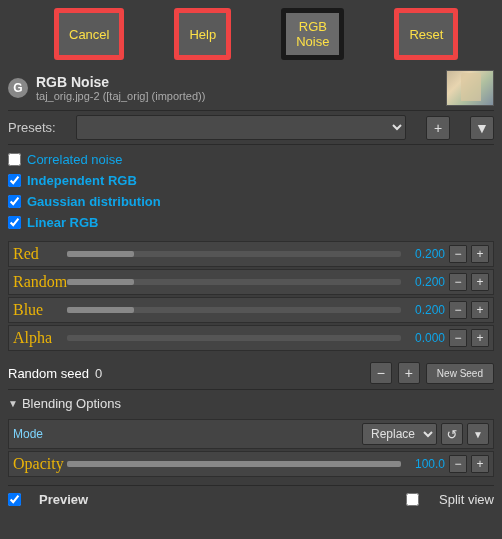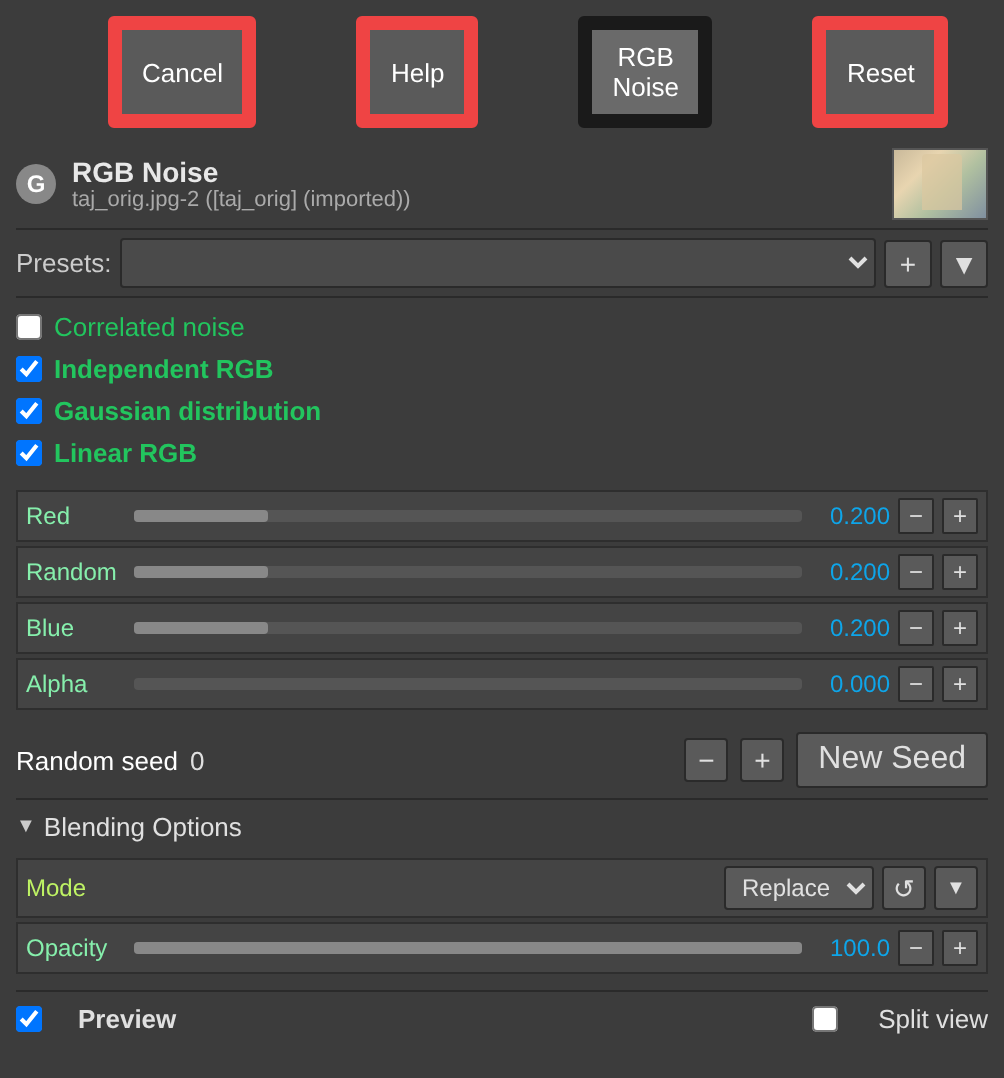--- a/index.html
+++ b/index.html
@@ -17,23 +17,23 @@
     .toolbar {
       display: flex;
       gap: 4px;
       padding: 8px 8px 6px 8px;
       background: #3c3c3c;
     }
     .toolbar button {
       flex: 1;
       padding: 6px 10px;
       background: #5a5a5a;
-      border: 7px solid #ef4444;
+      border: 5px solid #ef4444;
       border-radius: 3px;
-      color: #ffffff;
+      color: #fde047;
       font-size: 13px;
       cursor: pointer;
       margin-left: 46px;
     }
     .toolbar button.active {
       background: #6a6a6a;
       border-color: #1a1a1a;
     }
     .toolbar button.ok-btn {
       background: #5a5a5a;
@@ -80,21 +80,21 @@
       width: 20px; height: 28px;
       background: rgba(220,200,160,0.7);
       border-radius: 2px 2px 0 0;
     }
 
     
     .presets-row {
       display: flex;
       align-items: center;
       padding: 4px 8px;
-      gap: 4px;
+      gap: 20px;
     }
     .presets-label { color: #ccc; }
     .presets-select {
       flex: 1;
       background: #4a4a4a;
       border: 1px solid #2a2a2a;
       color: #e0e0e0;
       padding: 3px 6px;
       font-size: 13px;
       border-radius: 2px;
@@ -125,42 +125,43 @@
       gap: 6px;
       padding: 3px 0;
     }
     .checkbox-row input[type="checkbox"] {
       width: 13px;
       height: 13px;
       cursor: pointer;
     }
     .checkbox-row label {
       cursor: pointer;
-      color: #22c55e;
+      color: #0ea5e9;
     }
     .checkbox-row label.bold { font-weight: bold; }
 
     
     .sliders-section {
       background: #3c3c3c;
       padding: 4px 8px;
     }
     .slider-row {
       display: flex;
       align-items: center;
       gap: 4px;
       margin-bottom: 2px;
       background: #444;
       border: 1px solid #2e2e2e;
       padding: 3px 4px;
     }
     .slider-label {
       width: 50px;
-      color: #86efac;
-      font-size: 12px;
+      color: #eab308;
+      font-size: 16px;
+      font-family: Liberation Serif, serif;
     }
     .slider-track {
       flex: 1;
       height: 6px;
       background: #555;
       border-radius: 2px;
       position: relative;
     }
     .slider-fill {
       height: 100%;
@@ -211,21 +212,21 @@
       font-size: 14px;
       border-radius: 2px;
     }
     .new-seed-btn {
       background: #5a5a5a;
       border: 1px solid #2a2a2a;
       color: #e0e0e0;
       padding: 4px 10px;
       border-radius: 2px;
       cursor: pointer;
-      font-size: 16px;
+      font-size: 10px;
     }
 
     
     .blending-header {
       display: flex;
       align-items: center;
       padding: 6px 8px;
       gap: 4px;
       cursor: pointer;
       background: #3c3c3c;
@@ -245,21 +246,21 @@
     }
     .mode-row {
       display: flex;
       align-items: center;
       gap: 4px;
       background: #444;
       border: 1px solid #2e2e2e;
       padding: 3px 4px;
       margin-bottom: 2px;
     }
-    .mode-label { color: #bef264; font-size: 12px; flex: 1; }
+    .mode-label { color: #7dd3fc; font-size: 12px; flex: 1; }
     .mode-select {
       background: #5a5a5a;
       border: 1px solid #2a2a2a;
       color: #e0e0e0;
       padding: 2px 4px;
       font-size: 12px;
       border-radius: 2px;
       cursor: pointer;
     }
     .mode-reset {

